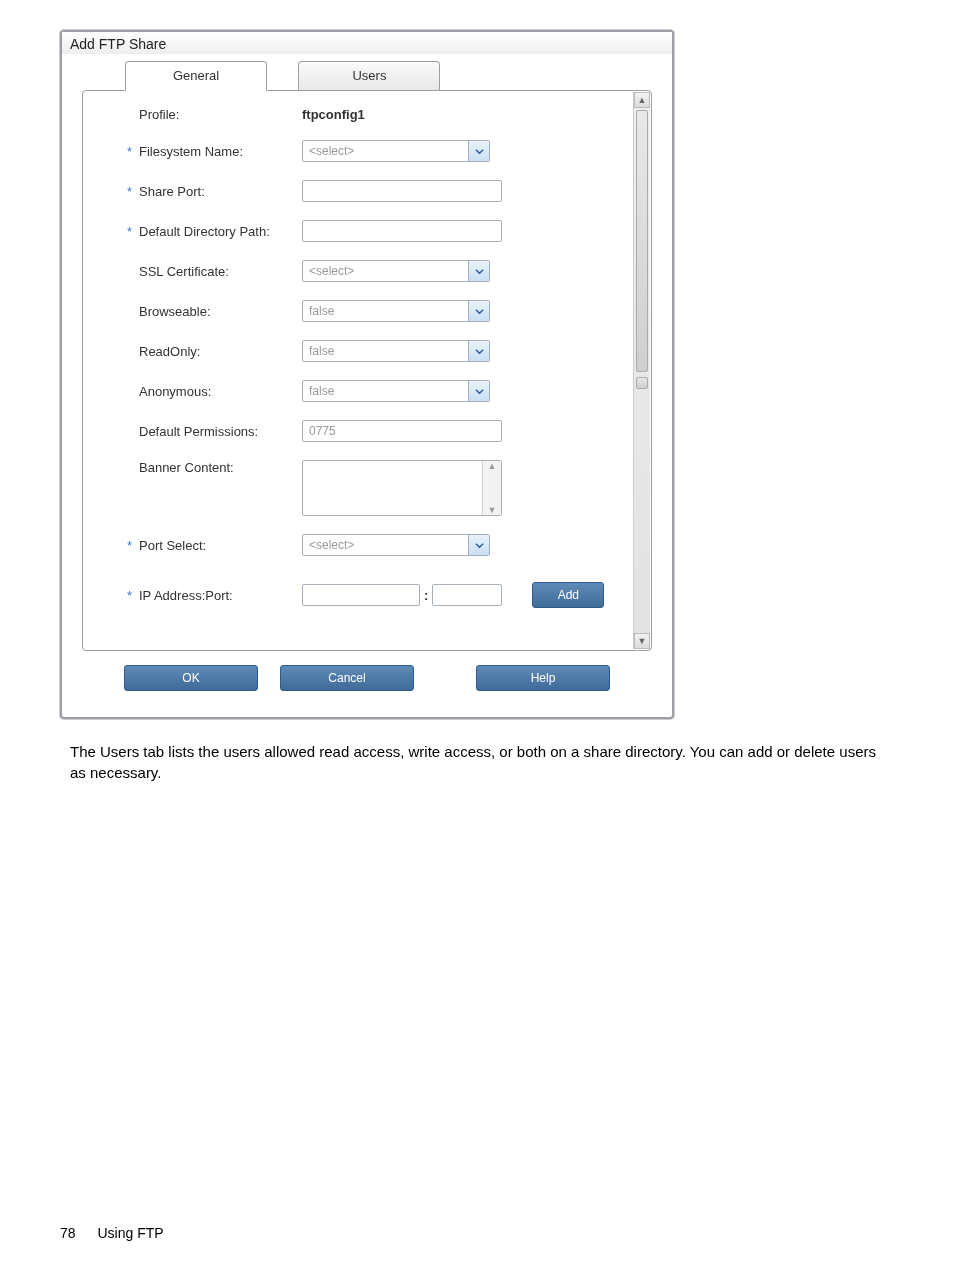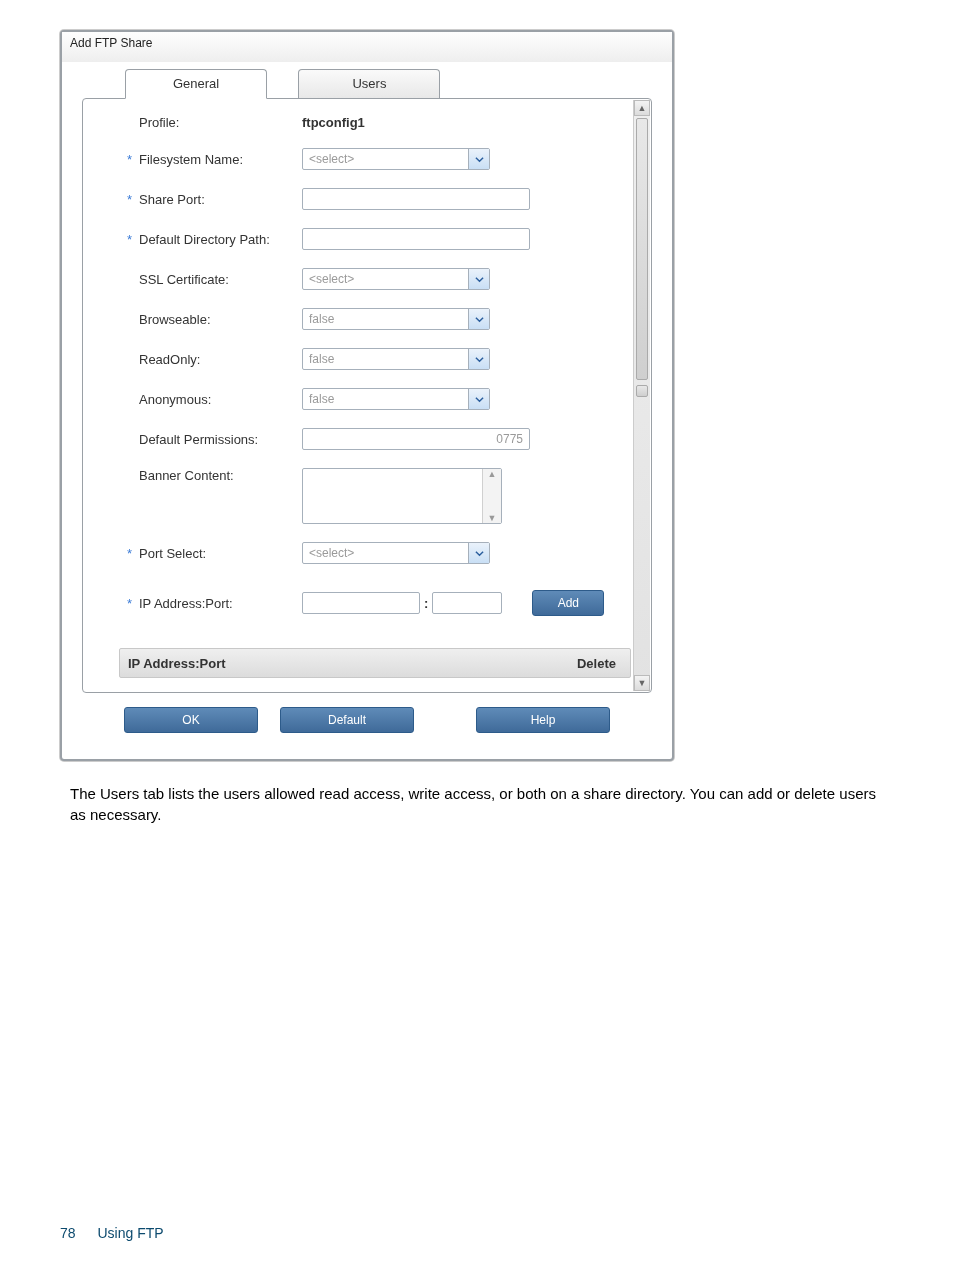--- a/index.html
+++ b/index.html
@@ -13,22 +13,22 @@
   }
   .dialog {
     width: 610px;
     border: 2px solid #9aa0a6;
     border-radius: 4px;
     background: #fff;
     box-shadow: 0 0 0 1px #ccc;
     margin-bottom: 22px;
   }
   .dialog-title {
-    padding: 4px 8px 12px 8px;
-    font-size: 12px;
+    padding: 4px 8px 2px 8px;
+    font-size: 14px;
     color: #222;
     background: linear-gradient(#fefefe,#eeeeee);
   }
   .dialog-inner {
     padding: 6px 12px 12px 12px;
   }
   .tabbar {
     position: relative;
     height: 30px;
     margin-left: 26px;
@@ -131,21 +131,21 @@
     background: #fff;
     height: 22px;
     box-sizing: border-box;
     font-size: 12px;
     color: #9a9a9a;
     padding: 0 6px;
     display: flex;
     align-items: center;
     border-radius: 2px;
   }
-  .fauxinput { width: 228px; justify-content: flex-end; }
+  .fauxinput { width: 200px; }
   .fauxinput-small { width: 118px; }
   .fauxselect {
     width: 188px;
     position: relative;
     padding-right: 22px;
   }
   .fauxselect .dd-btn {
     position: absolute;
     right: 0; top: 0; bottom: 0;
     width: 20px;
@@ -233,21 +233,21 @@
     line-height: 1.4;
     color: #000;
     margin: 18px 10px 0 10px;
     max-width: 820px;
   }
   .page-footer {
     position: fixed;
     bottom: 30px;
     left: 60px;
     font-size: 14px;
-    color: #0c4a6e;
+    color: #000000;
   }
   .page-footer .pnum { margin-right: 18px; }
 </style>
 </head>
 <body>
 
 <div class="dialog">
   <div class="dialog-title">Add FTP Share</div>
   <div class="dialog-inner">
     <div class="tabbar">
@@ -425,38 +425,34 @@
             <div class="val-col" style="display:flex;align-items:center;">
               <div class="fauxinput-small"></div>
               <span class="colon">:</span>
               <div class="fauxinput-small" style="width:70px;"></div>
               <div class="btn btn-add">Add</div>
             </div>
           </div>
 
         </div>
 
-        <div class="subheader">
-          <span class="sh-title">IP Address:Port</span>
-          <span class="sh-action">Delete</span>
-        </div>
         <div style="height:14px;"></div>
 
         <div class="scroll-track">
           <div class="scroll-arrow top">▲</div>
           <div class="scroll-thumb" style="top:18px;height:260px;"></div>
           <div class="scroll-thumb" style="top:285px;height:10px;background:linear-gradient(#e8e8e8,#cfcfcf);"></div>
           <div class="scroll-arrow bottom">▼</div>
         </div>
       </div>
     </div>
 
     <div class="dialog-footer">
       <div class="btn">OK</div>
-      <div class="btn">Default</div>
+      <div class="btn">Cancel</div>
       <div class="btn btn-help">Help</div>
     </div>
   </div>
 </div>
 
 <div class="caption">The Users tab lists the users allowed read access, write access, or both on a share directory. You can add or delete users as necessary.</div>
 
 <div class="page-footer">
   <span class="pnum">78</span>
   <span>Using FTP</span>

